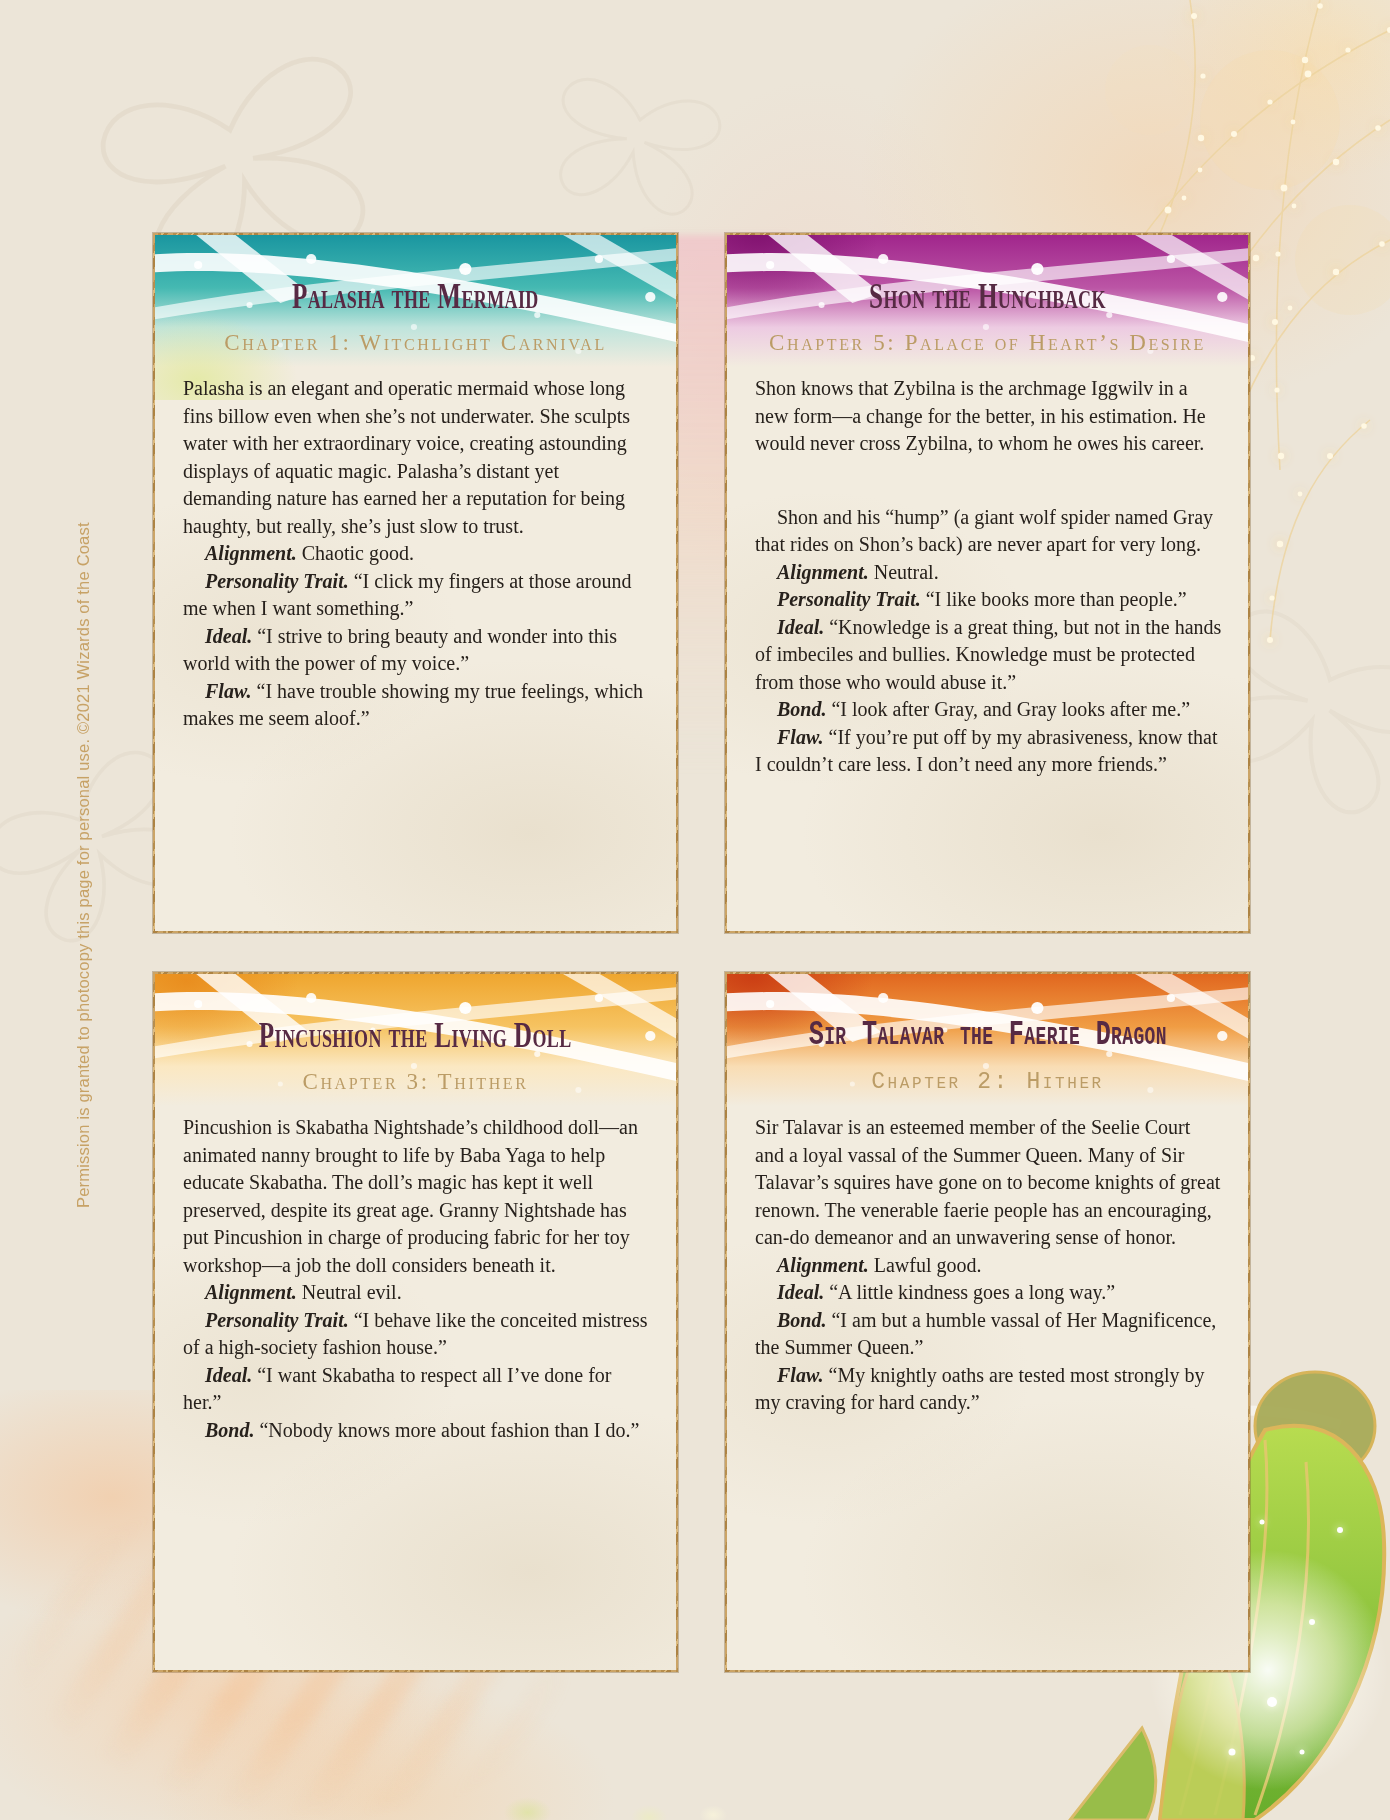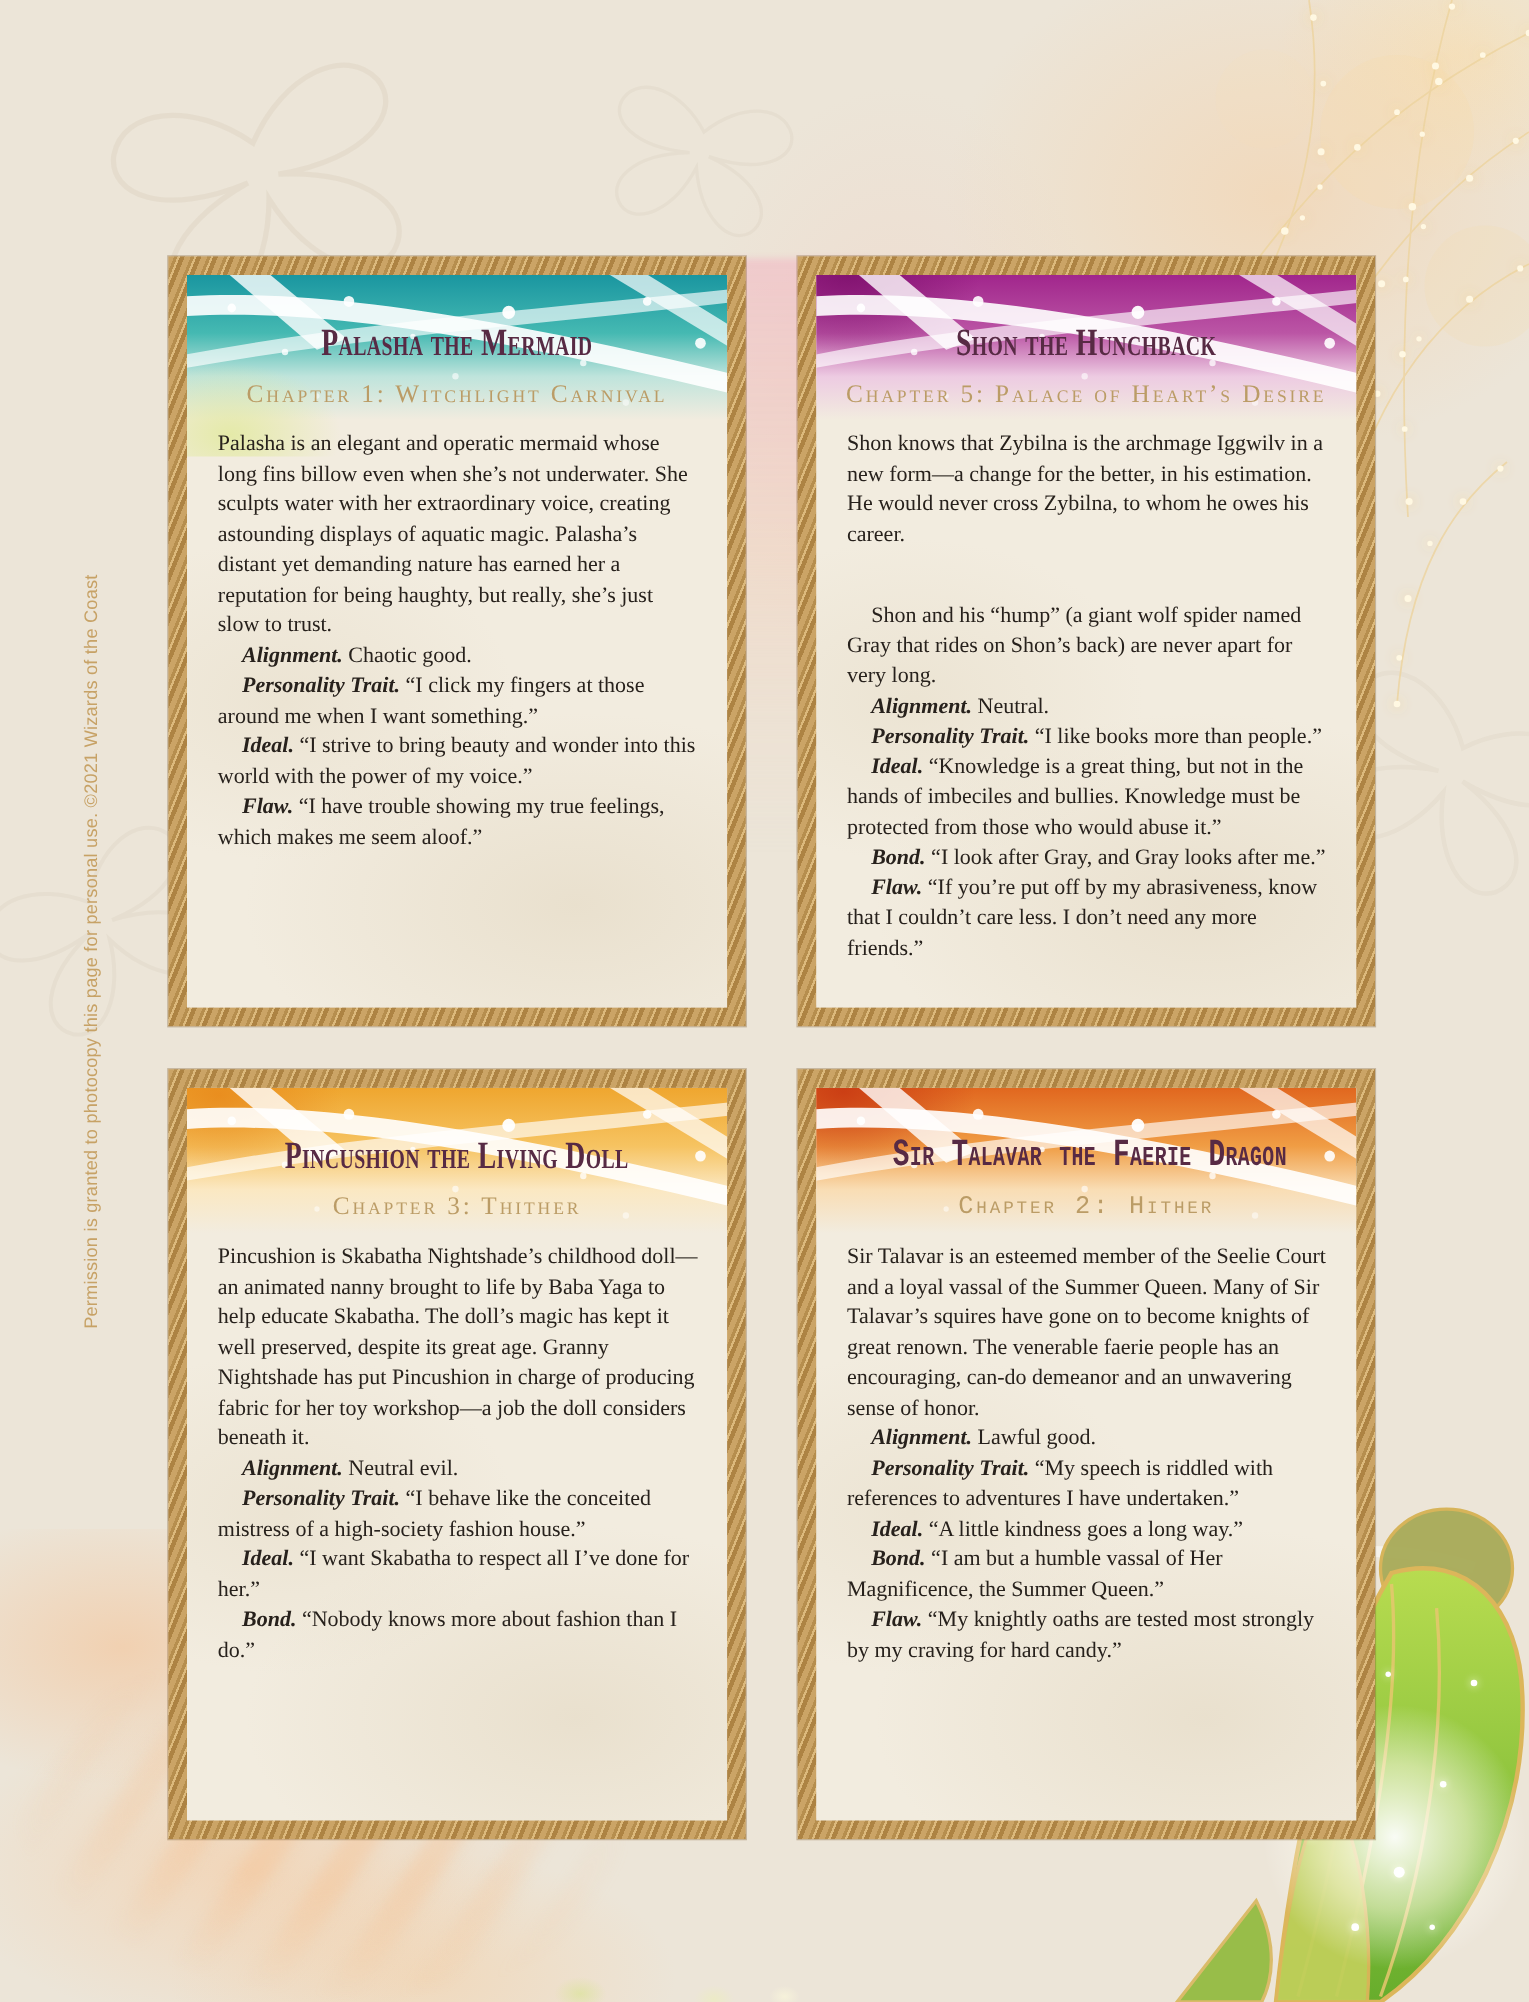--- a/index.html
+++ b/index.html
@@ -38,21 +38,21 @@
       radial-gradient(20px 14px at 76% 90%, rgba(255,252,220,.55), transparent 70%);}
 
   
   .copyright{position:absolute;left:74px;top:1208px;width:766px;
     transform:rotate(-90deg);transform-origin:0 0;
     font-family:"Liberation Sans",sans-serif;font-size:16.5px;
     letter-spacing:.2px;color:#c7a266;}
 
   
   .cards{position:absolute;left:153px;top:233px;width:1102px;height:1440px;}
-  .card{position:absolute;width:525px;height:700px;box-sizing:border-box;padding:17px;
+  .card{position:absolute;width:525px;height:700px;box-sizing:border-box;padding:2px;
     background:repeating-linear-gradient(112deg,#cba466 0 5px,#b68e4e 5px 8px,#dcb97c 8px 10px,#ad8343 10px 14px);
     outline:1px solid rgba(120,90,45,.35);}
   .pos-0{left:0;top:0}.pos-1{left:572px;top:0}.pos-2{left:0;top:739px}.pos-3{left:572px;top:739px}
   .card-inner{position:relative;width:100%;height:100%;overflow:hidden;background:#f2ecdf;
     background-image:
       radial-gradient(430px 250px at 72% 86%, rgba(213,197,166,.30), transparent 70%),
       radial-gradient(300px 210px at 18% 58%, rgba(216,202,172,.24), transparent 70%);}
 
   .card-header{position:absolute;top:0;left:0;right:0;height:165px;}
   .theme-teal   .card-header{background:
@@ -352,21 +352,20 @@
                 <circle cx="122" cy="110" r="2.5" opacity=".5"></circle>
               <circle cx="412" cy="116" r="3" opacity=".5"></circle>
             </g>
           </svg>
           <div class="card-title"><span class="tscale">Sir Talavar the Faerie Dragon</span></div>
           <div class="card-chapter">Chapter 2: Hither</div>
         </div>
         <div class="card-body">
           <p class="para">Sir Talavar is an esteemed member of the Seelie Court and a loyal vassal of the Summer Queen. Many of Sir Talavar’s squires have gone on to become knights of great renown. The venerable faerie people has an encouraging, can-do demeanor and an unwavering sense of honor.</p>
           <p class="attr"><span class="al">Alignment.</span> <span>Lawful good.</span></p>
-          <p class="attr"><span class="al">Personality Trait.</span> <span>“My speech is riddled with references to adventures I have undertaken.”</span></p>
           <p class="attr"><span class="al">Ideal.</span> <span>“A little kindness goes a long way.”</span></p>
           <p class="attr"><span class="al">Bond.</span> <span>“I am but a humble vassal of Her Magnificence, the Summer Queen.”</span></p>
           <p class="attr"><span class="al">Flaw.</span> <span>“My knightly oaths are tested most strongly by my craving for hard candy.”</span></p>
         </div>
       </div>
     </div>
 
   </div>
 </div>
 

